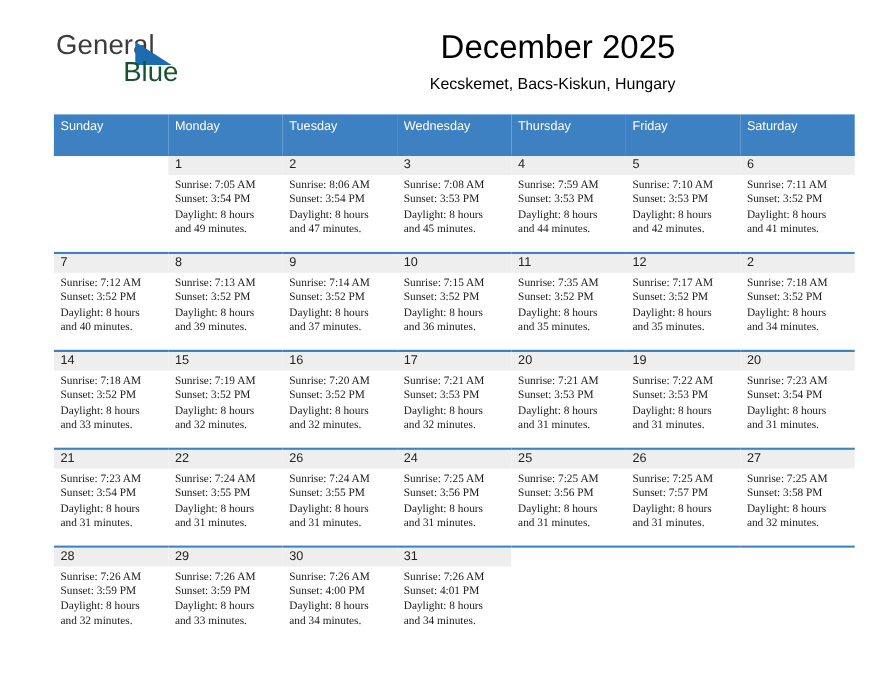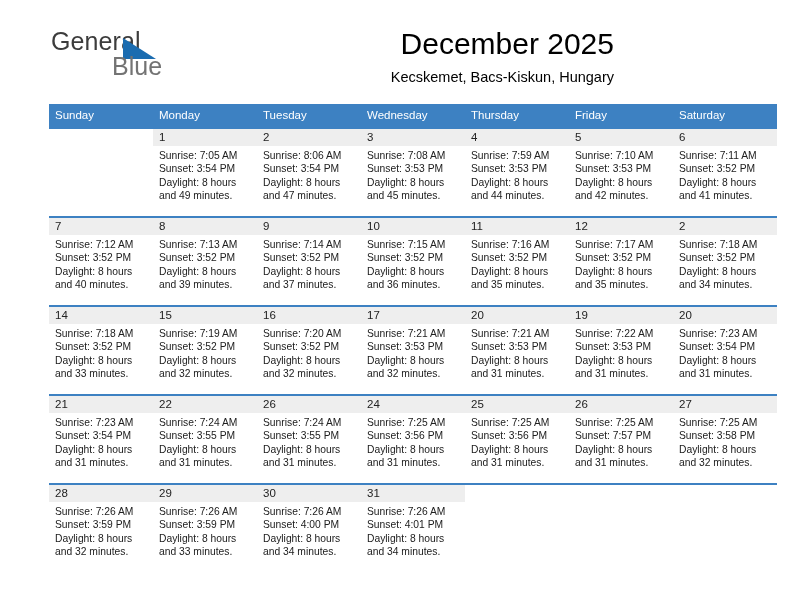--- a/index.html
+++ b/index.html
@@ -56,21 +56,21 @@
     width: 0;
     height: 0;
     border-left: 33px solid #1b6cb0;
     border-top: 21px solid transparent;
   }
   .logo-blue {
     position: absolute;
     left: 63px;
     top: 27px;
     font-size: 25px;
-    color: #737373;
+    color: #14532d;
     font-weight: 400;
     line-height: 26px;
   }
 
   .title-block {
     position: absolute;
     right: 0;
     top: 0;
     text-align: right;
   }
@@ -99,21 +99,21 @@
     border-collapse: collapse;
     table-layout: fixed;
   }
 
   .dow-row th {
     background: #3d81c2;
     color: #ffffff;
     font-size: 11.5px;
     font-weight: 400;
     text-align: left;
-    padding: 5px 0 6px 6px;
+    padding: 5px 0 19px 6px;
     height: 19px;
     box-sizing: border-box;
     border: none;
   }
 
   .week-row td {
     vertical-align: top;
     padding: 0;
     border: none;
     border-top: 2px solid #3d81c2;
@@ -136,20 +136,21 @@
     line-height: 15px;
   }
   .cell-empty .daynum-band {
     background: #ffffff;
   }
   .cell-lines {
     padding: 3px 4px 0 6px;
     font-size: 10.3px;
     line-height: 13.4px;
     color: #202020;
+    font-family: Liberation Serif, serif;
   }
   .cell-lines div {
     white-space: nowrap;
   }
 </style>
 </head>
 <body>
 
 <div class="page">
 
@@ -302,21 +303,21 @@
                 <div>Sunset: 3:52 PM</div>
                 <div>Daylight: 8 hours</div>
                 <div>and 36 minutes.</div>
               </div>
             </div>
           </td>
           <td>
             <div class="cell-inner">
               <div class="daynum-band">11</div>
               <div class="cell-lines">
-                <div>Sunrise: 7:16 AM</div>
+                <div>Sunrise: 7:35 AM</div>
                 <div>Sunset: 3:52 PM</div>
                 <div>Daylight: 8 hours</div>
                 <div>and 35 minutes.</div>
               </div>
             </div>
           </td>
           <td>
             <div class="cell-inner">
               <div class="daynum-band">12</div>
               <div class="cell-lines">

